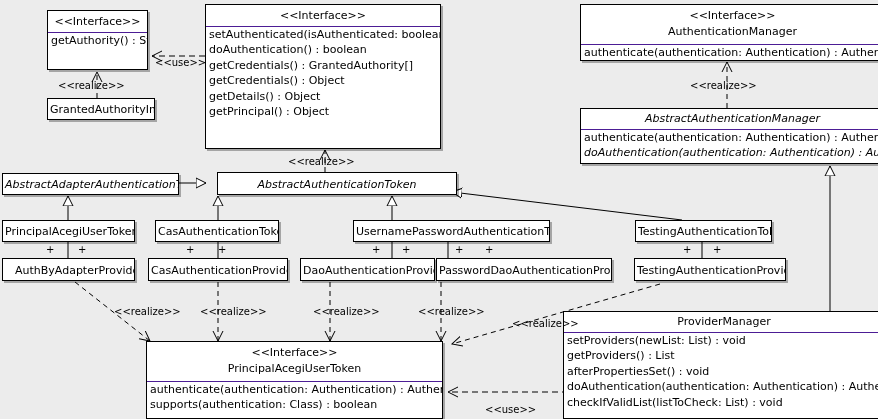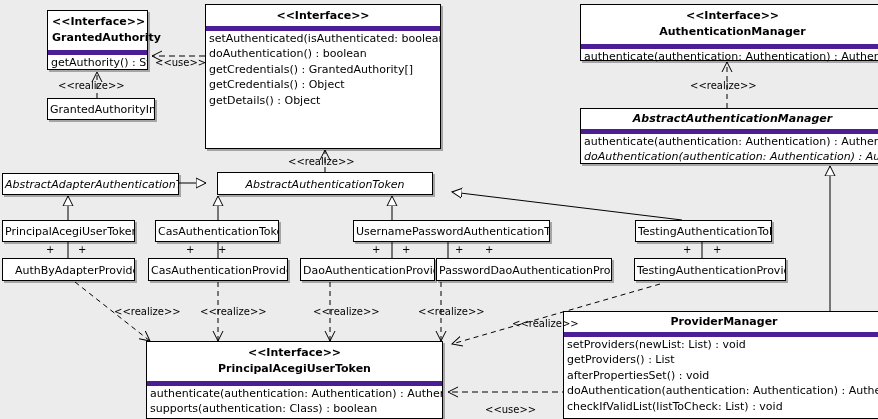--- a/index.html
+++ b/index.html
@@ -24,21 +24,21 @@
   .stereo,.cname{
     text-align:center;
     font-size:11px;
     line-height:14px;
     color:#000;
     white-space:nowrap;
     padding:2px 4px 1px 4px;
   }
   .cname{padding-top:1px;padding-bottom:3px;}
   .hdr{padding:2px 0 2px 0;}
-  .hdr.sep{border-bottom:5px solid #4c1d95;font-weight:bold;}
+  .hdr.sep{border-bottom:1px solid #4c1d95;}
   .italic{font-style:italic;}
   .ops{padding:0;}
   .op{
     font-size:11px;
     line-height:15.4px;
     color:#000;
     white-space:nowrap;
     padding-left:3px;
     overflow:hidden;
   }
@@ -124,41 +124,41 @@
     <line x1="660" y1="284" x2="452" y2="344" stroke="#000" stroke-width="1" stroke-dasharray="5,4" marker-end="url(#openarrow)"></line>
 
     <line x1="658" y1="392" x2="448" y2="392" stroke="#000" stroke-width="1" stroke-dasharray="6,4" marker-end="url(#openarrow)"></line>
 
     <line x1="830" y1="311" x2="830" y2="166" stroke="#000" stroke-width="1" marker-end="url(#hollowtri)"></line>
   </svg>
 
   <div class="umlbox" style="left:47px;top:10px;width:101px;height:60px;">
     <div class="hdr sep">
       <div class="stereo">&lt;&lt;Interface&gt;&gt;</div>
-      <div class="cname">GrantedAuthority</div>
     </div>
     <div class="ops">
       <div class="op">getAuthority() : String</div>
     </div>
   </div>
 
   <div class="simplebox" style="left:47px;top:98px;width:108px;height:22px;line-height:18px;">
     <span>GrantedAuthorityImpl</span>
   </div>
 
   <div class="umlbox" style="left:205px;top:4px;width:236px;height:145px;">
     <div class="hdr sep">
       <div class="stereo">&lt;&lt;Interface&gt;&gt;</div>
     </div>
     <div class="ops">
       <div class="op">setAuthenticated(isAuthenticated: boolean) : void</div>
       <div class="op">doAuthentication() : boolean</div>
       <div class="op">getCredentials() : GrantedAuthority[]</div>
       <div class="op">getCredentials() : Object</div>
       <div class="op">getDetails() : Object</div>
+      <div class="op">getPrincipal() : Object</div>
     </div>
   </div>
 
   <div class="umlbox" style="left:580px;top:4px;width:305px;height:57px;">
     <div class="hdr sep">
       <div class="stereo">&lt;&lt;Interface&gt;&gt;</div>
       <div class="cname">AuthenticationManager</div>
     </div>
     <div class="ops">
       <div class="op">authenticate(authentication: Authentication) : Authentication</div>
@@ -172,21 +172,21 @@
     <div class="ops">
       <div class="op">authenticate(authentication: Authentication) : Authentication</div>
       <div class="op italic">doAuthentication(authentication: Authentication) : Authentication</div>
     </div>
   </div>
 
   <div class="simplebox italic" style="left:2px;top:173px;width:177px;height:22px;line-height:18px;">
     <span>AbstractAdapterAuthenticationToken</span>
   </div>
 
-  <div class="simplebox italic" style="left:217px;top:172px;width:216px;height:23px;line-height:19px;">
+  <div class="simplebox italic" style="left:217px;top:172px;width:240px;height:23px;line-height:19px;">
     <span>AbstractAuthenticationToken</span>
   </div>
 
   <div class="simplebox" style="left:2px;top:220px;width:133px;height:22px;line-height:18px;">
     <span>PrincipalAcegiUserToken</span>
   </div>
 
   <div class="simplebox" style="left:155px;top:220px;width:124px;height:22px;line-height:18px;">
     <span>CasAuthenticationToken</span>
   </div>

